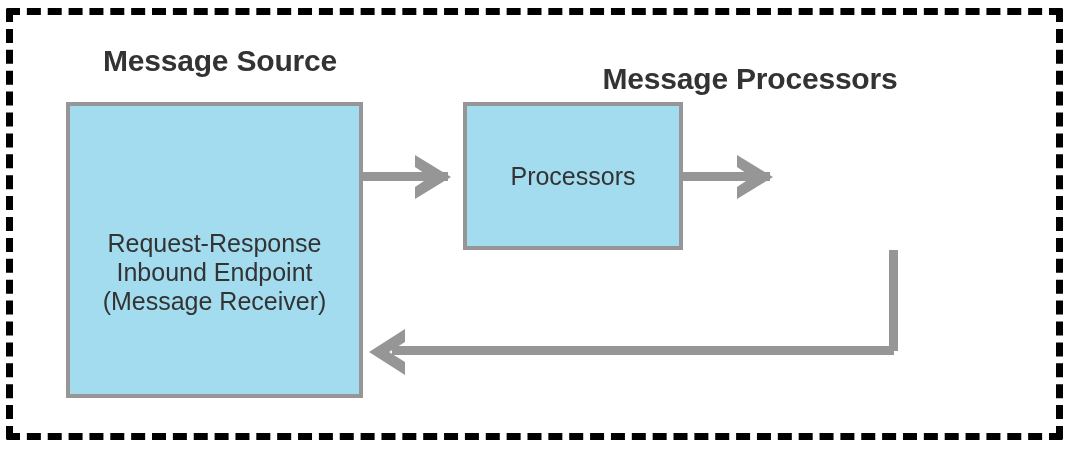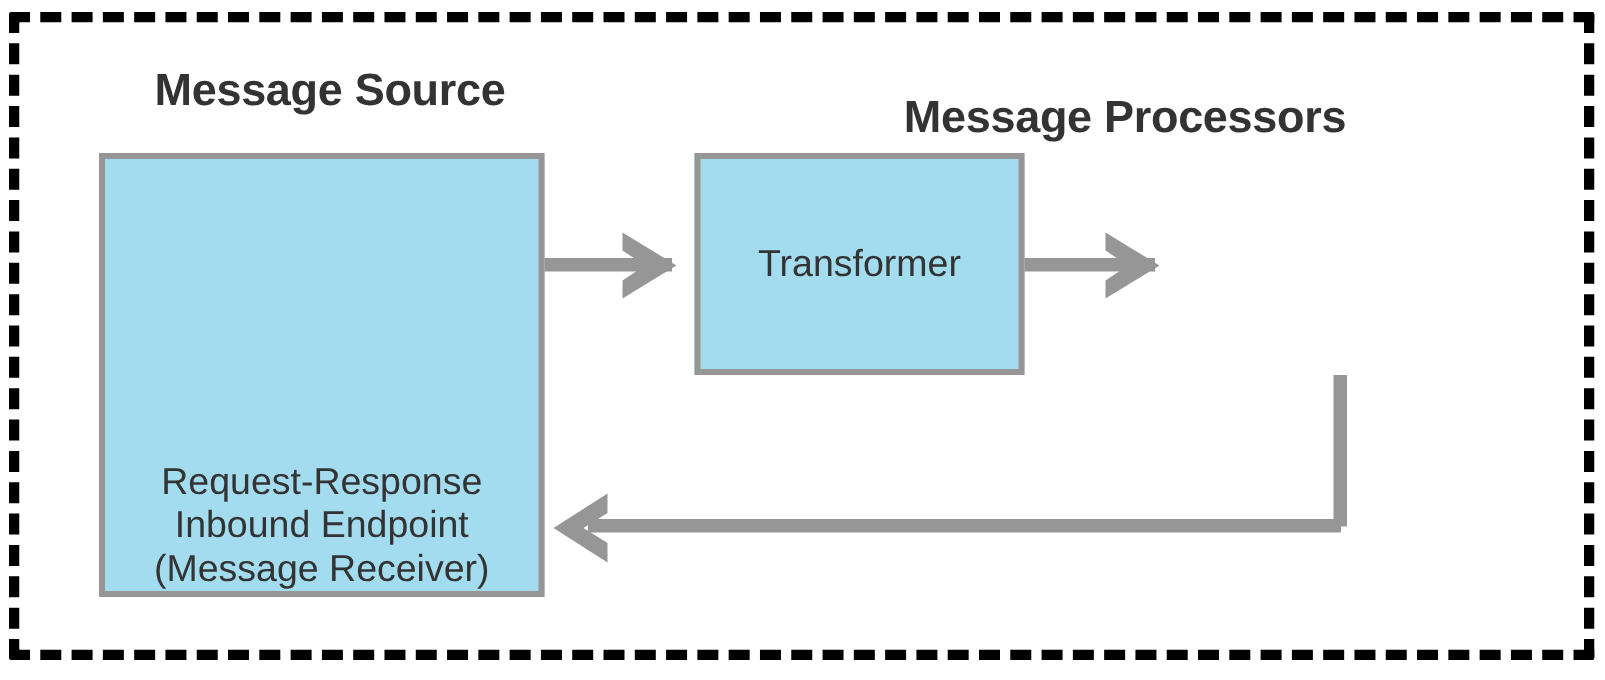--- a/index.html
+++ b/index.html
@@ -60,21 +60,21 @@
     color: #333333;
     font-size: 25px;
     line-height: 29px;
     -webkit-font-smoothing: antialiased;
   }
   #box-source {
     left: 66px;
     top: 102px;
     width: 297px;
     height: 296px;
-    align-items: flex-end;
+    align-items: center;
     padding-top: 44px;
   }
   #box-source .node-label {
     width: 100%;
   }
   #box-transformer {
     left: 463px;
     top: 102px;
     width: 220px;
     height: 148px;
@@ -155,21 +155,21 @@
 
   <div class="group-title" id="title-processors">Message Processors</div>
 
   <div class="node-box" id="box-source">
     <span class="node-label">Request-Response
 Inbound Endpoint
 (Message Receiver)</span>
   </div>
 
   <div class="node-box" id="box-transformer">
-    <span class="node-label">Transformer</span>
+    <span class="node-label">Processors</span>
   </div>
 
 
   <div class="connector" id="arrow1-shaft"></div>
   <div class="arrowhead-right" id="arrow1-head">
     <svg class="head-svg" viewBox="0 0 38 44" preserveAspectRatio="none" aria-hidden="true">
       <path d="M2,0 L38,22 L2,44 L2,32 L17,22 L2,12 Z" fill="#969696"></path>
     </svg>
   </div>
 

